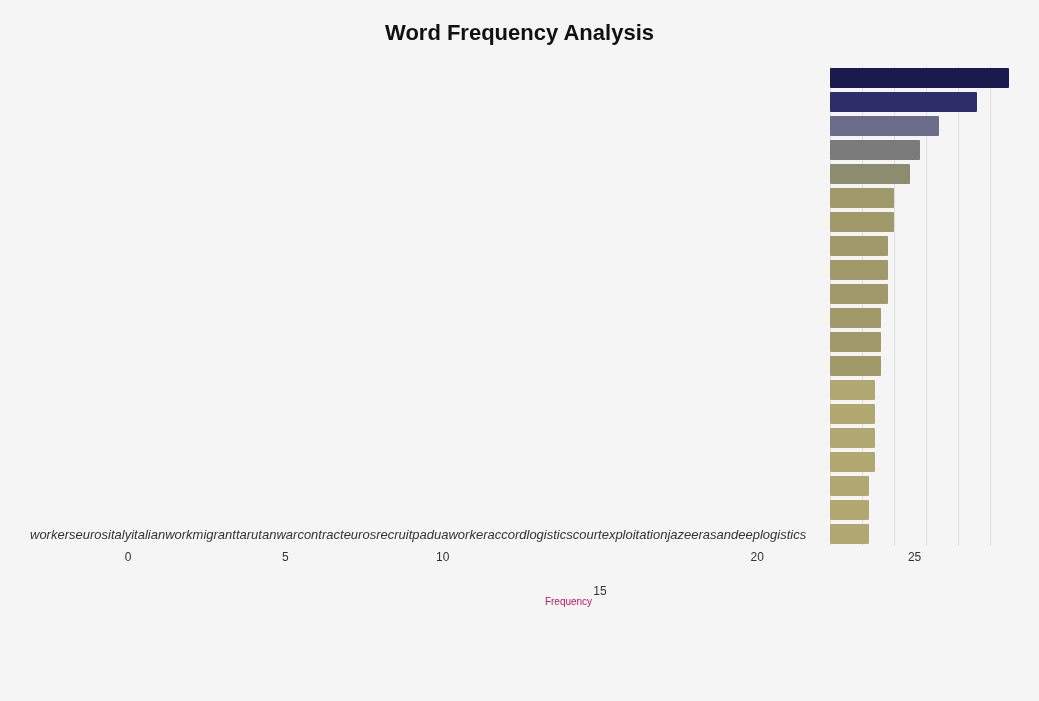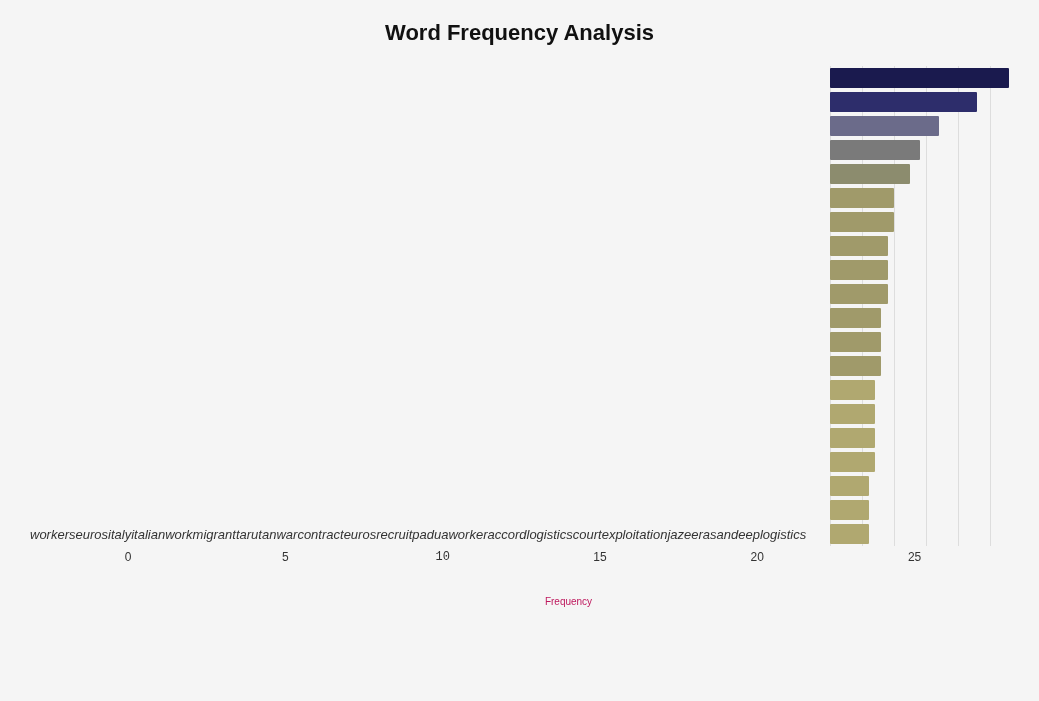--- a/index.html
+++ b/index.html
@@ -204,21 +204,21 @@
             <div class="bar" style="width: 21.4286%; background-color: rgb(176, 168, 112);"></div>
           </div>
           <div class="bar-row">
             <div class="bar" style="width: 21.4286%; background-color: rgb(176, 168, 112);"></div>
           </div>
         </div>
     </div>
     <div class="x-axis" id="x-axis" style="height:20px; position:relative; margin-left:98px; margin-top:4px;">
         <span class="x-tick" style="left: calc(0%);">0</span>
         <span class="x-tick" style="left: calc(17.8571%);">5</span>
-        <span class="x-tick" style="left: calc(35.7143%); font-family: Liberation Mono, monospace;">10</span>
-        <span class="x-tick" style="left: calc(53.5714%);">15</span>
+        <span class="x-tick" style="left: calc(35.7143%);">10</span>
+        <span class="x-tick" style="left: calc(53.5714%); margin-top: 34px;">15</span>
         <span class="x-tick" style="left: calc(71.4286%);">20</span>
         <span class="x-tick" style="left: calc(89.2857%);">25</span>
         <span class="x-tick" style="left: 100%;"></span>
       </div>
     <div class="x-axis-label">Frequency</div>
   </div>
 </div>
 
 </body></html>

